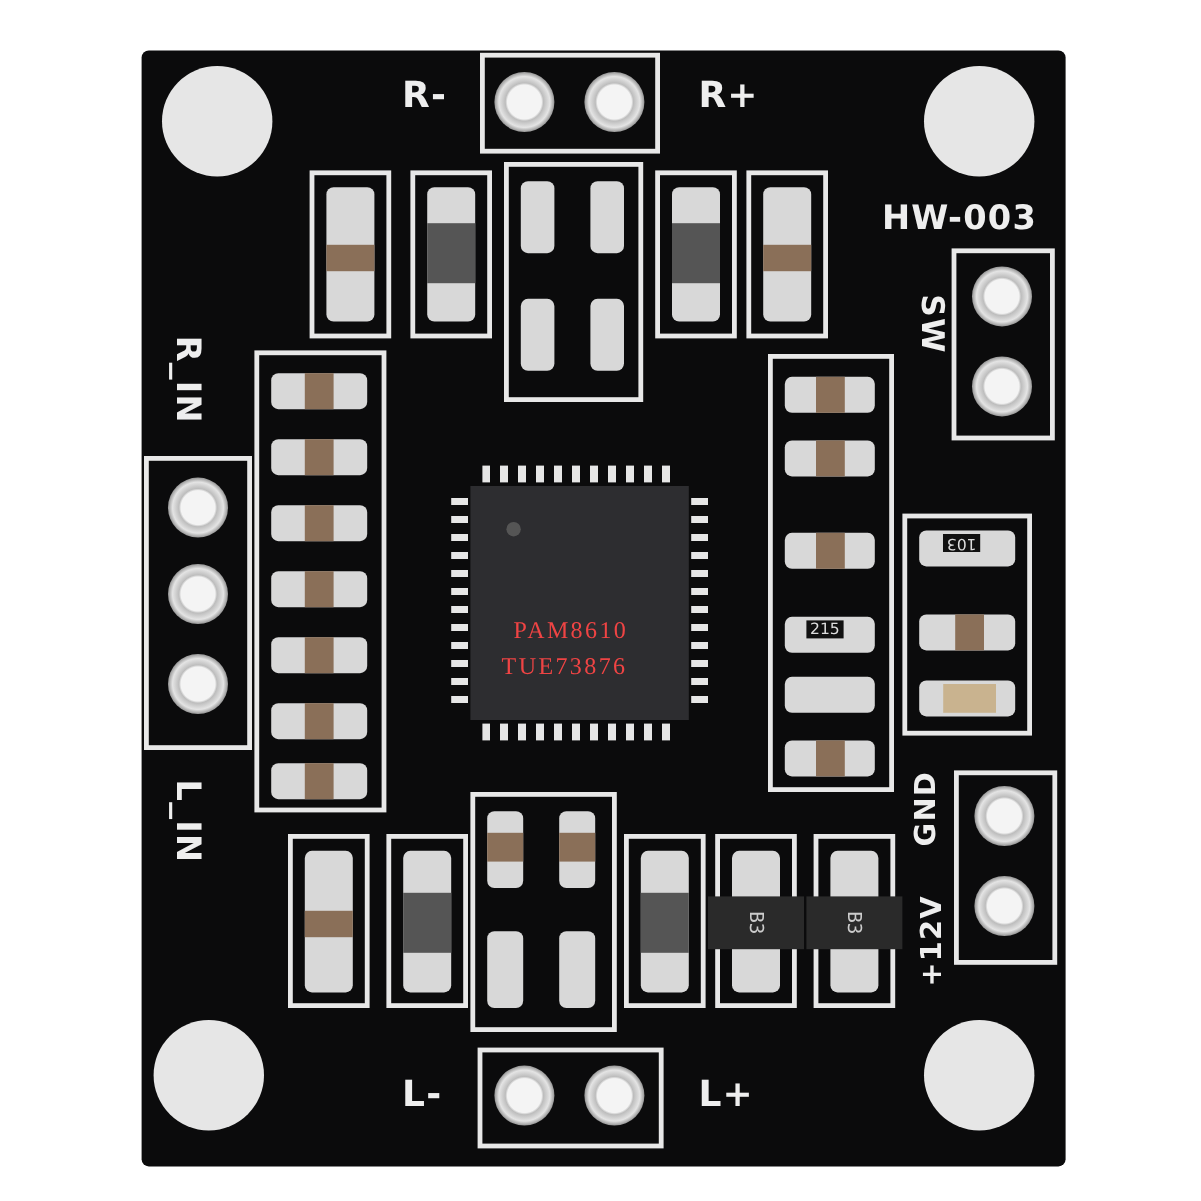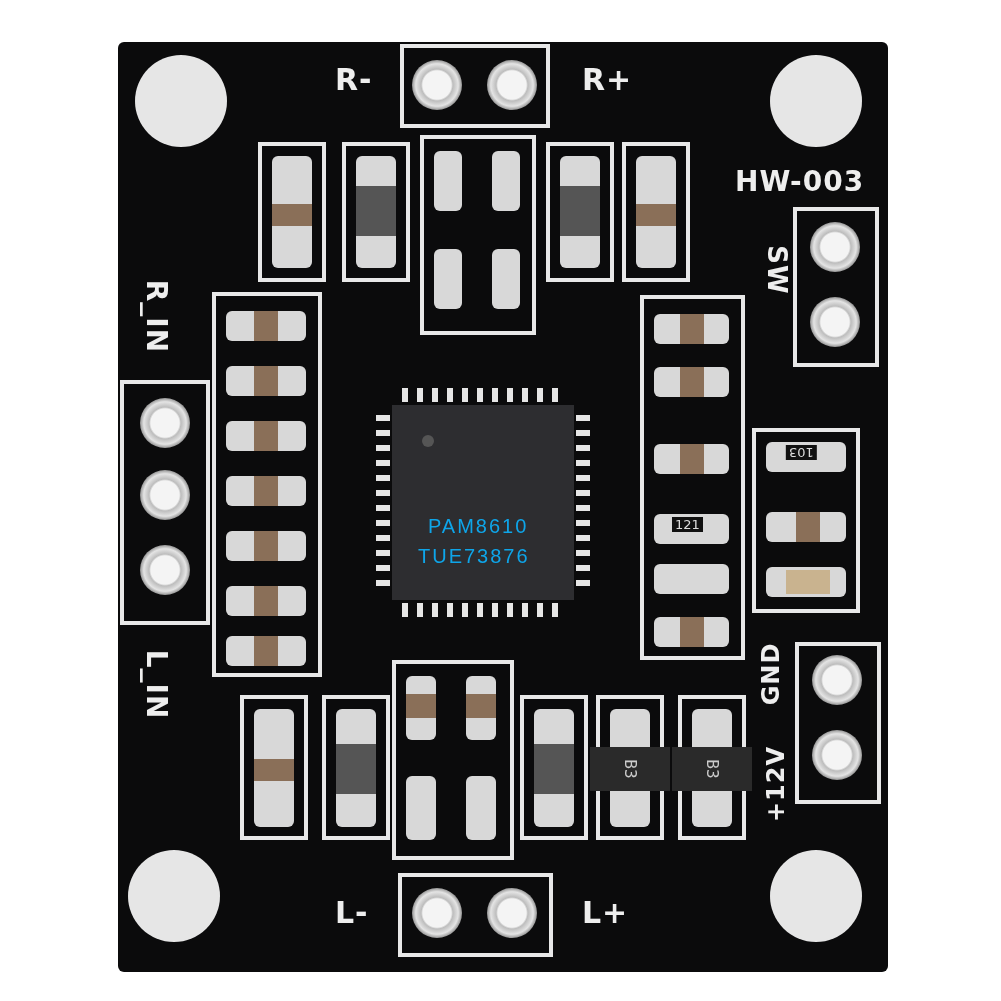--- a/index.html
+++ b/index.html
@@ -6,21 +6,21 @@
   body{width:1001px;height:1001px;position:relative;overflow:hidden;font-family:"DejaVu Sans",sans-serif;}
   .board{position:absolute;left:118px;top:42px;width:770px;height:930px;background:#0b0b0c;border-radius:6px;}
   .hole{position:absolute;width:92px;height:92px;border-radius:50%;background:#e6e6e6;}
   .silk{position:absolute;color:#eeeeee;font-weight:bold;letter-spacing:1px;}
   .box{position:absolute;border:4px solid #e8e8e8;box-sizing:border-box;}
   .pad{position:absolute;width:50px;height:50px;border-radius:50%;background:radial-gradient(circle,#f4f4f4 40%,#bdbdbd 45%,#e4e4e4 60%,#9a9a9a 70%);}
   .cap{position:absolute;background:#d8d8d8;border-radius:6px;}
   .body-tan{position:absolute;background:#8a6f58;}
   .body-grey{position:absolute;background:#555;}
   .chip{position:absolute;left:392px;top:405px;width:182px;height:195px;background:#2d2d30;}
-  .chiptext{position:absolute;color:#0ea5e9;font-family:Liberation Sans, sans-serif;font-size:20px;letter-spacing:2px;}
+  .chiptext{position:absolute;color:#ef4444;font-family:Liberation Serif, serif;font-size:20px;letter-spacing:2px;}
   .smd{position:absolute;border:4px solid #e8e8e8;box-sizing:border-box;background:#0b0b0c;}
   .diode{position:absolute;background:#2a2a2a;color:#cccccc;font-family:"DejaVu Sans Mono",monospace;font-size:16px;text-align:center;}
 </style>
 </head>
 <body>
 
 <div class="board"></div>
 
 <div class="hole" style="left:135px;top:55px;"></div>
 <div class="hole" style="left:770px;top:55px;"></div>
@@ -109,21 +109,21 @@
 <div style="position:absolute;left:576px;top:415px;width:14px;height:175px;background:repeating-linear-gradient(180deg,#e6e6e6 0 6px,transparent 6px 15px);"></div>
 
 <div class="smd" style="left:640px;top:295px;width:105px;height:365px;">
   <div class="cap" style="left:10px;top:15px;width:75px;height:30px;"></div>
     <div class="body-tan" style="left:36px;top:15px;width:24px;height:30px;"></div>
   <div class="cap" style="left:10px;top:68px;width:75px;height:30px;"></div>
     <div class="body-tan" style="left:36px;top:68px;width:24px;height:30px;"></div>
   <div class="cap" style="left:10px;top:145px;width:75px;height:30px;"></div>
     <div class="body-tan" style="left:36px;top:145px;width:24px;height:30px;"></div>
   <div class="cap" style="left:10px;top:215px;width:75px;height:30px;"></div>
-    <div style="position:absolute;left:28px;top:218px;background:#111;color:#ddd;font-size:13px;padding:0 3px;">121</div>
+    <div style="position:absolute;left:28px;top:218px;background:#111;color:#ddd;font-size:13px;padding:0 3px;">215</div>
   <div class="cap" style="left:10px;top:265px;width:75px;height:30px;"></div>
   <div class="cap" style="left:10px;top:318px;width:75px;height:30px;"></div>
     <div class="body-tan" style="left:36px;top:318px;width:24px;height:30px;"></div>
 </div>
 <div class="smd" style="left:752px;top:428px;width:108px;height:185px;">
   <div class="cap" style="left:10px;top:10px;width:80px;height:30px;"></div>
     <div style="position:absolute;left:30px;top:13px;background:#111;color:#ddd;font-size:13px;padding:0 3px;transform:rotate(180deg);">103</div>
   <div class="cap" style="left:10px;top:80px;width:80px;height:30px;"></div>
     <div class="body-tan" style="left:40px;top:80px;width:24px;height:30px;"></div>
   <div class="cap" style="left:10px;top:135px;width:80px;height:30px;"></div>

